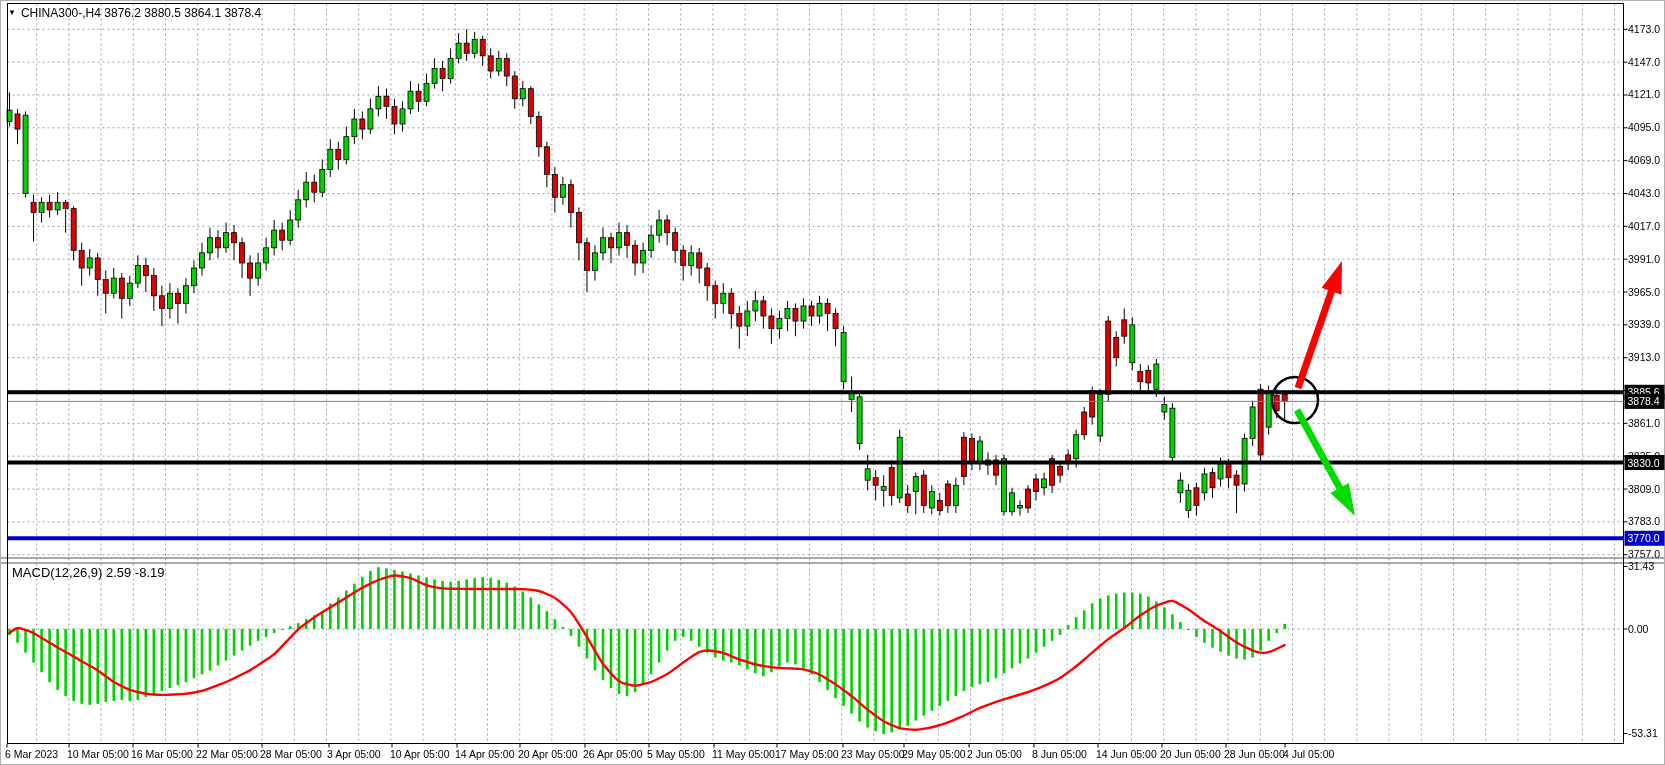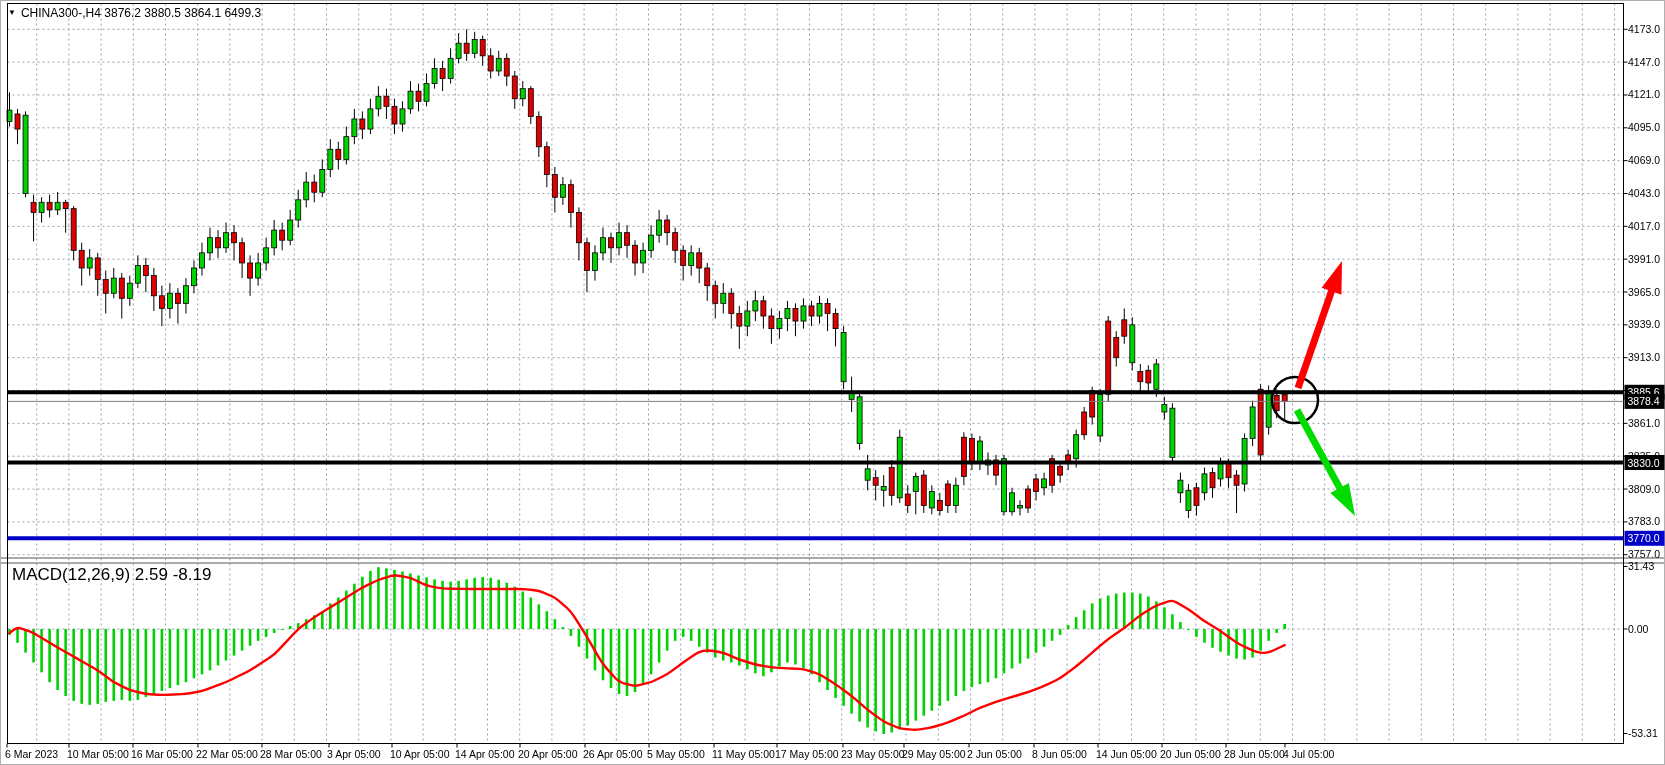--- a/index.html
+++ b/index.html
@@ -1,21 +1,21 @@
 <!DOCTYPE html>
 <html><head>
 <meta charset="utf-8">
 <style>
   html,body{margin:0;padding:0;background:#fff;}
   #stage{position:relative;width:1665px;height:765px;background:#ffffff;overflow:hidden;
          font-family:"Liberation Sans","DejaVu Sans",sans-serif;}
   #chart-svg{position:absolute;left:0;top:0;}
   #hdr{position:absolute;left:8px;top:6px;font-size:12px;color:#000;display:flex;align-items:center;gap:5px;}
   #hdr .tri{font-size:8px;line-height:1;}
-  #macdlbl{position:absolute;left:12px;top:565px;font-size:17px;color:#000;}
+  #macdlbl{position:absolute;left:12px;top:565px;font-size:13px;color:#000;}
 </style>
 </head>
 <body>
 
 <div id="stage">
   <svg id="chart-svg" width="1665" height="765">
       <g>
         <line x1="36.7" y1="3.5" x2="36.7" y2="743.5" stroke="#93a1b1" stroke-width="1" stroke-dasharray="2 3"></line>
         <line x1="68.9" y1="3.5" x2="68.9" y2="743.5" stroke="#93a1b1" stroke-width="1" stroke-dasharray="2 3"></line>
         <line x1="101.10000000000001" y1="3.5" x2="101.10000000000001" y2="743.5" stroke="#93a1b1" stroke-width="1" stroke-dasharray="2 3"></line>
@@ -673,16 +673,16 @@
         <line x1="7.5" y1="538.289" x2="1623.5" y2="538.289" stroke="#0000C8" stroke-width="4"></line>
         <circle cx="1295" cy="400" r="23" fill="none" stroke="#000000" stroke-width="2.5"></circle>
         <line x1="1298" y1="388" x2="1332.8337494328225" y2="287.45713231889874" stroke="#FF0000" stroke-width="7" stroke-linecap="butt"></line>
         <polygon points="1342,261 1341.44570968567,294.67406661286157 1321.602860446496,287.79937868747845" fill="#FF0000"></polygon>
         <line x1="1297" y1="410" x2="1341.5596803690976" y2="491.43665722628174" stroke="#00DB00" stroke-width="7" stroke-linecap="butt"></line>
         <polygon points="1355,516 1330.4283811673959,492.9677281201961 1348.8508882476845,482.88748839701924" fill="#00DB00"></polygon>
       </g>
     </svg>
   <div id="hdr">
     <span class="tri">▼</span>
-    <span>CHINA300-,H4  3876.2 3880.5 3864.1 6499.3</span>
+    <span>CHINA300-,H4  3876.2 3880.5 3864.1 3878.4</span>
   </div>
   <div id="macdlbl">MACD(12,26,9) 2.59 -8.19</div>
 </div>
 
 </body></html>

